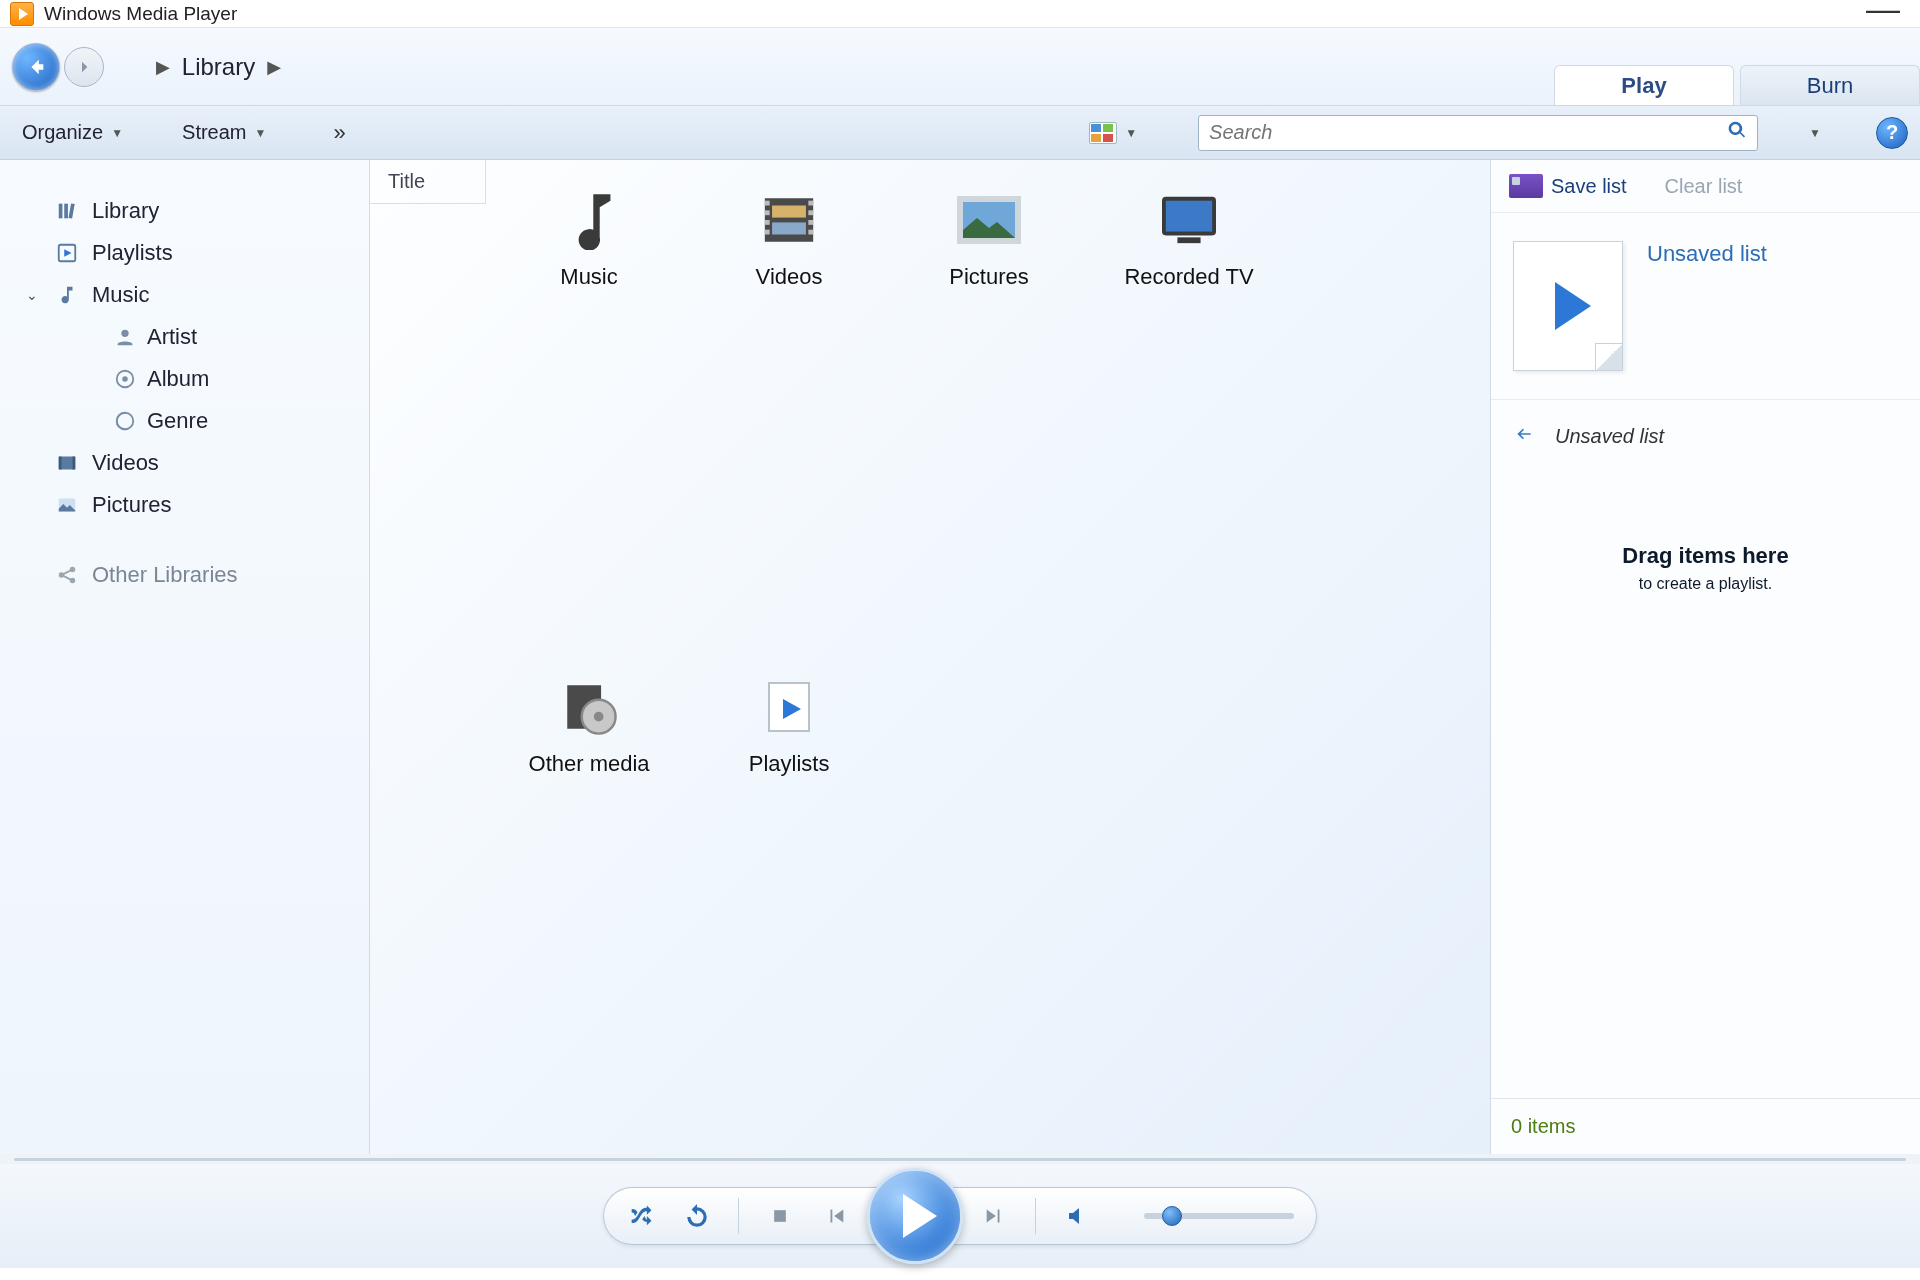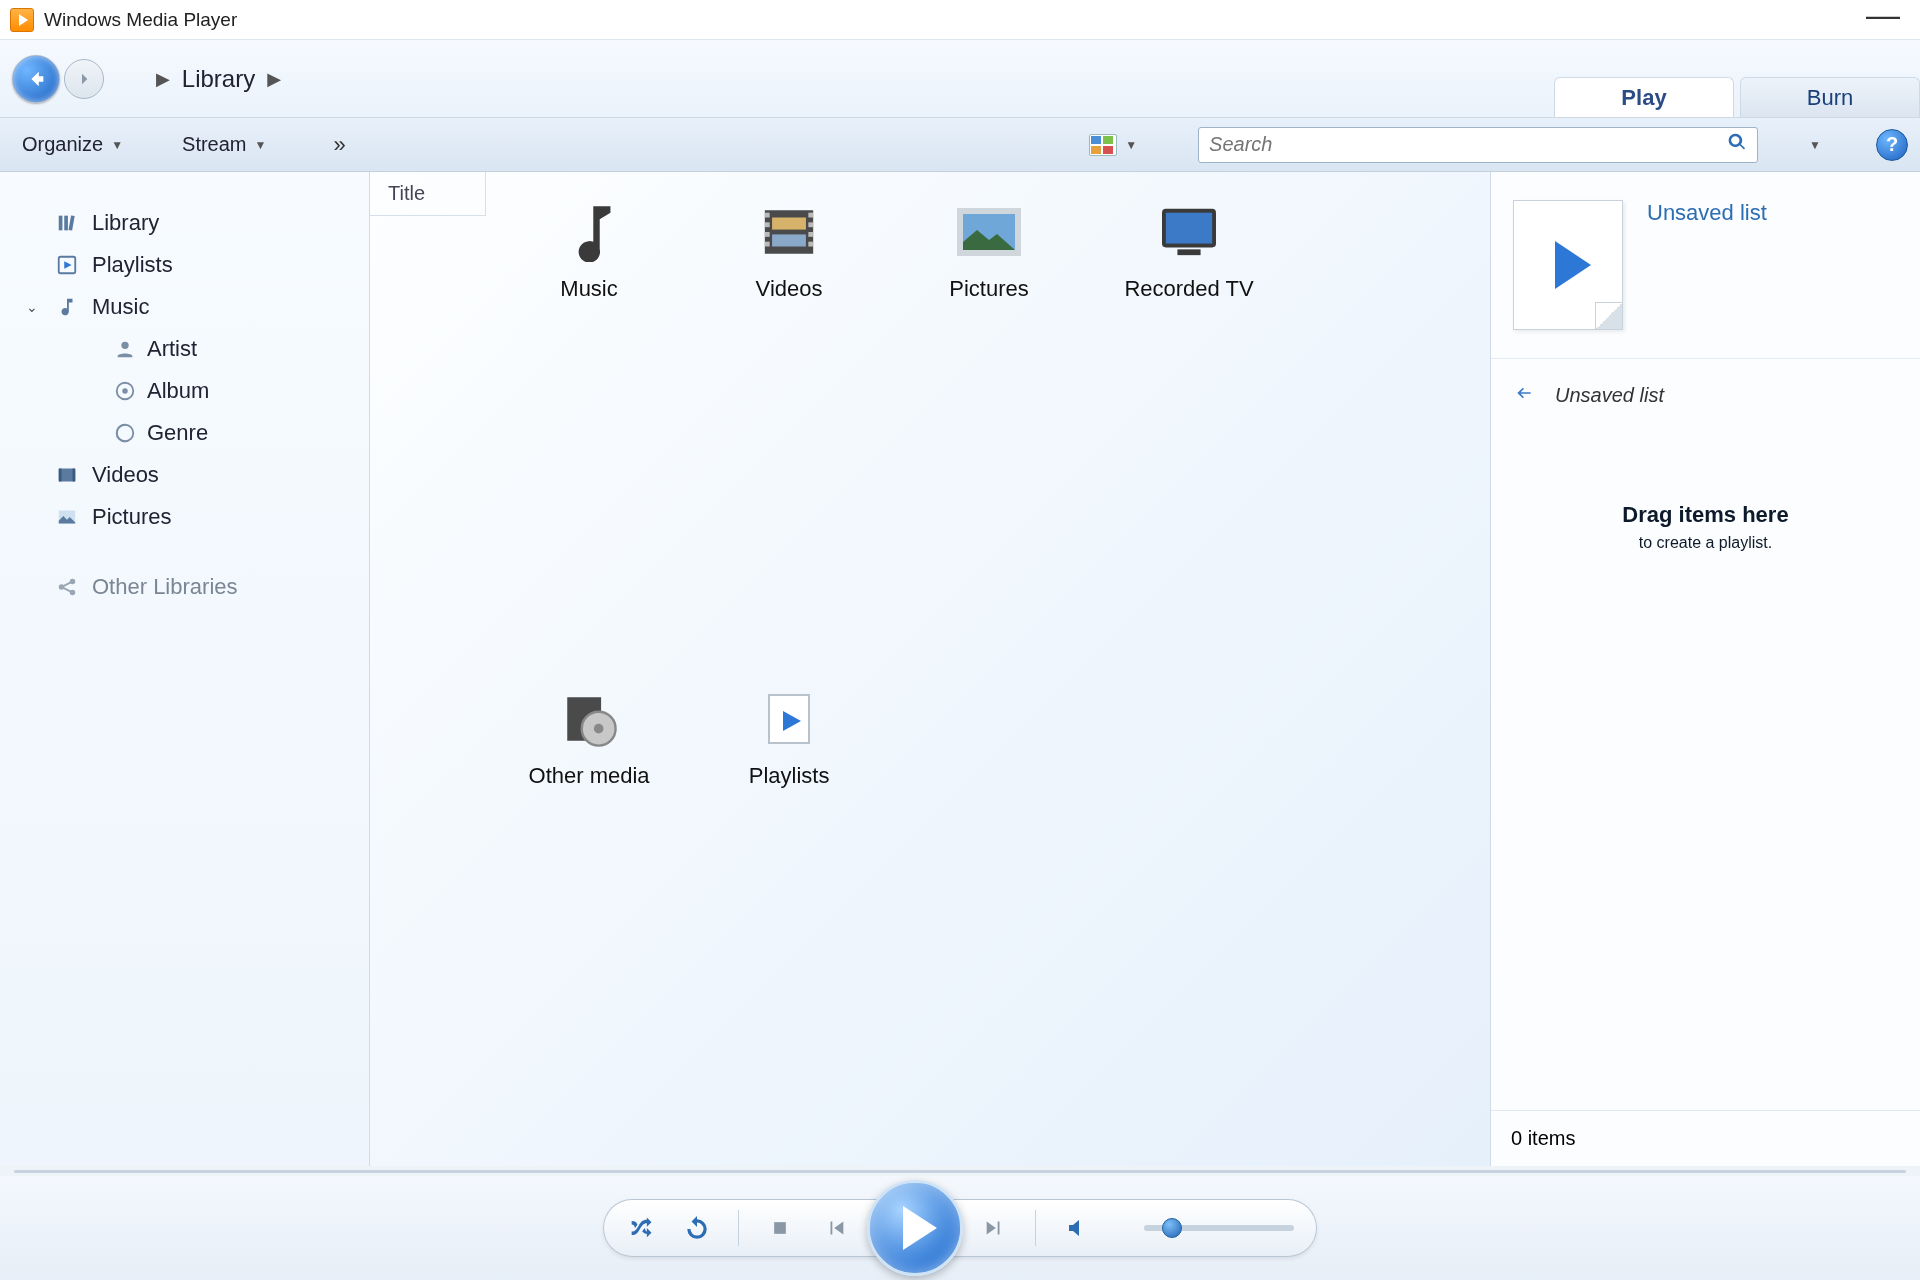--- a/index.html
+++ b/index.html
@@ -1,19 +1,19 @@
 <!DOCTYPE html>
 <html><head>
 <meta charset="utf-8">
 <style>
   * { box-sizing: border-box; margin: 0; padding: 0; font-family: "Segoe UI", Tahoma, sans-serif; }
   html, body { width: 1920px; height: 1280px; background: #fff; overflow: hidden; }
 
   
-  .titlebar { height: 40px; display: flex; align-items: center; padding: 0 10px; border-bottom: 1px solid #dfe7ee; }
+  .titlebar { height: 28px; display: flex; align-items: center; padding: 0 10px; border-bottom: 1px solid #dfe7ee; }
   .titlebar .app-icon { width: 24px; height: 24px; background: linear-gradient(#ffb347,#ff8c00); border: 1px solid #d97500; border-radius: 3px; display: flex; align-items: center; justify-content: center; margin-right: 10px; }
   .titlebar .app-icon::before { content: ""; border-left: 9px solid #fff; border-top: 6px solid transparent; border-bottom: 6px solid transparent; margin-left: 2px; }
   .titlebar .title { font-size: 19px; color: #222; flex: 1; }
   .titlebar .minbtn { font-size: 34px; color: #333; padding: 0 10px; cursor: pointer; line-height: 10px; position: relative; top: -6px;}
 
   
   .navrow { height: 78px; display: flex; align-items: center; background: linear-gradient(#f6faff,#eaf2fb); border-bottom: 1px solid #cfd9e3; }
   .navbuttons { display: flex; align-items: center; padding-left: 12px; gap: 4px; }
   .navbtn { width: 48px; height: 48px; border-radius: 50%; border: 1px solid #a7b8cc; display: flex; align-items: center; justify-content: center; }
   .navbtn.back { background: radial-gradient(circle at 30% 30%, #6fb6ff, #1a5fbf); box-shadow: inset 0 0 6px rgba(255,255,255,.6), 0 1px 2px rgba(0,0,0,.3); }
@@ -72,21 +72,21 @@
   .rp-listinfo { display:flex; padding:28px 22px; gap:24px; align-items:flex-start; border-bottom:1px solid #e6ecf3;}
   .rp-thumb { width:110px; height:130px; border:1px solid #c8d2dd; background:#fff; display:flex; align-items:center; justify-content:center; position:relative; box-shadow: 2px 2px 4px rgba(0,0,0,.08);}
   .rp-thumb::after { content:""; position:absolute; right:0; bottom:0; width:26px; height:26px; background:linear-gradient(135deg,#fff 0 50%, #d8e0e8 50% 100%); border-top:1px solid #c8d2dd; border-left:1px solid #c8d2dd;}
   .rp-thumb .play { width:0;height:0;border-left:36px solid #2d78d6;border-top:24px solid transparent;border-bottom:24px solid transparent; margin-left:10px;}
   .rp-title { color:#2d6db3; font-size:22px; }
   .rp-current { display:flex; align-items:center; gap:18px; padding:24px 20px; font-style:italic; color:#374; color:#333;}
   .rp-current .backarrow svg{ fill:#3c7ac7; }
   .rp-drop { flex:1; display:flex; flex-direction:column; align-items:center; justify-content:flex-start; padding-top:70px; color:#0d1a2b; }
   .rp-drop .l1 { font-weight:600; font-size:22px;}
   .rp-drop .l2 { font-size:16px; margin-top:6px;}
-  .rp-footer { border-top:1px solid #e0e7ef; padding:16px 20px; color:#000000; font-size:20px;}
+  .rp-footer { border-top:1px solid #e0e7ef; padding:16px 20px; color:#4d7c0f; font-size:20px;}
 
   
   .seek { height:10px; background:#eef3f8; position:relative; }
   .seek::before { content:""; position:absolute; left:14px; right:14px; top:4px; height:3px; background:#c6d2de; border-radius:2px;}
 
   
   .controls { height:104px; background:linear-gradient(#f4f8fd,#e6eef7); display:flex; align-items:center; justify-content:center; gap:0; }
   .ctrl-pill { height:58px; border:1px solid #b9c7d5; border-radius:30px; background:linear-gradient(#fff,#e8eff7); display:flex; align-items:center; padding:0 22px; gap:26px; box-shadow: 0 2px 4px rgba(0,0,0,.08);}
   .ctrl-pill.left { border-top-right-radius:0; border-bottom-right-radius:0; border-right:none; padding-right:34px;}
   .ctrl-pill.right { border-top-left-radius:0; border-bottom-left-radius:0; border-left:none; padding-left:34px;}
@@ -332,20 +332,27 @@
               <rect x="2" y="2" width="20" height="24" fill="#fff" stroke="#b8c2cc"></rect>
               <path d="M9 10l9 5-9 5z" fill="#2d78d6"></path>
             </svg>
           </div>
         <span>Playlists</span>
       </div>
     </div>
   </div>
 
   <div class="rightpane">
+    <div class="rp-actions">
+      <div class="save">
+        <span class="disk-ico"></span>
+        <span>Save list</span>
+      </div>
+      <div class="clear">Clear list</div>
+    </div>
     <div class="rp-listinfo">
       <div class="rp-thumb">
           <div class="play"></div>
         </div>
       <div class="rp-title">Unsaved list</div>
     </div>
     <div class="rp-current">
       <span class="backarrow"><svg width="26" height="20" viewBox="0 0 24 24">
             <path d="M20 11H8l4-4-1.4-1.4L4 12l6.6 6.4L12 17l-4-4h12z"></path>
           </svg></span>

